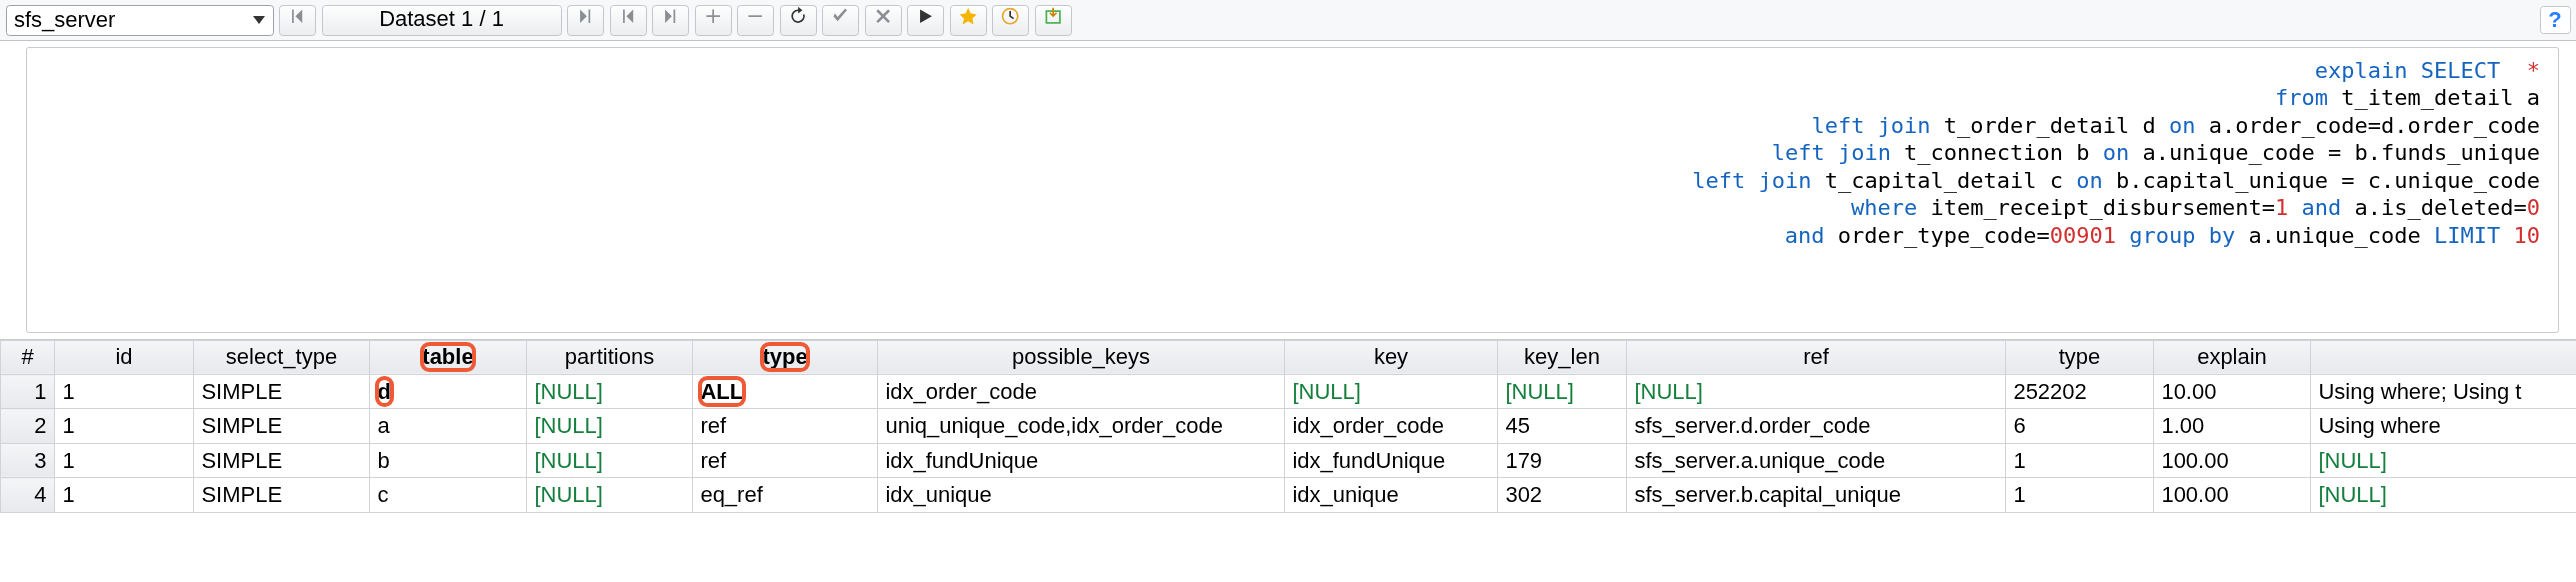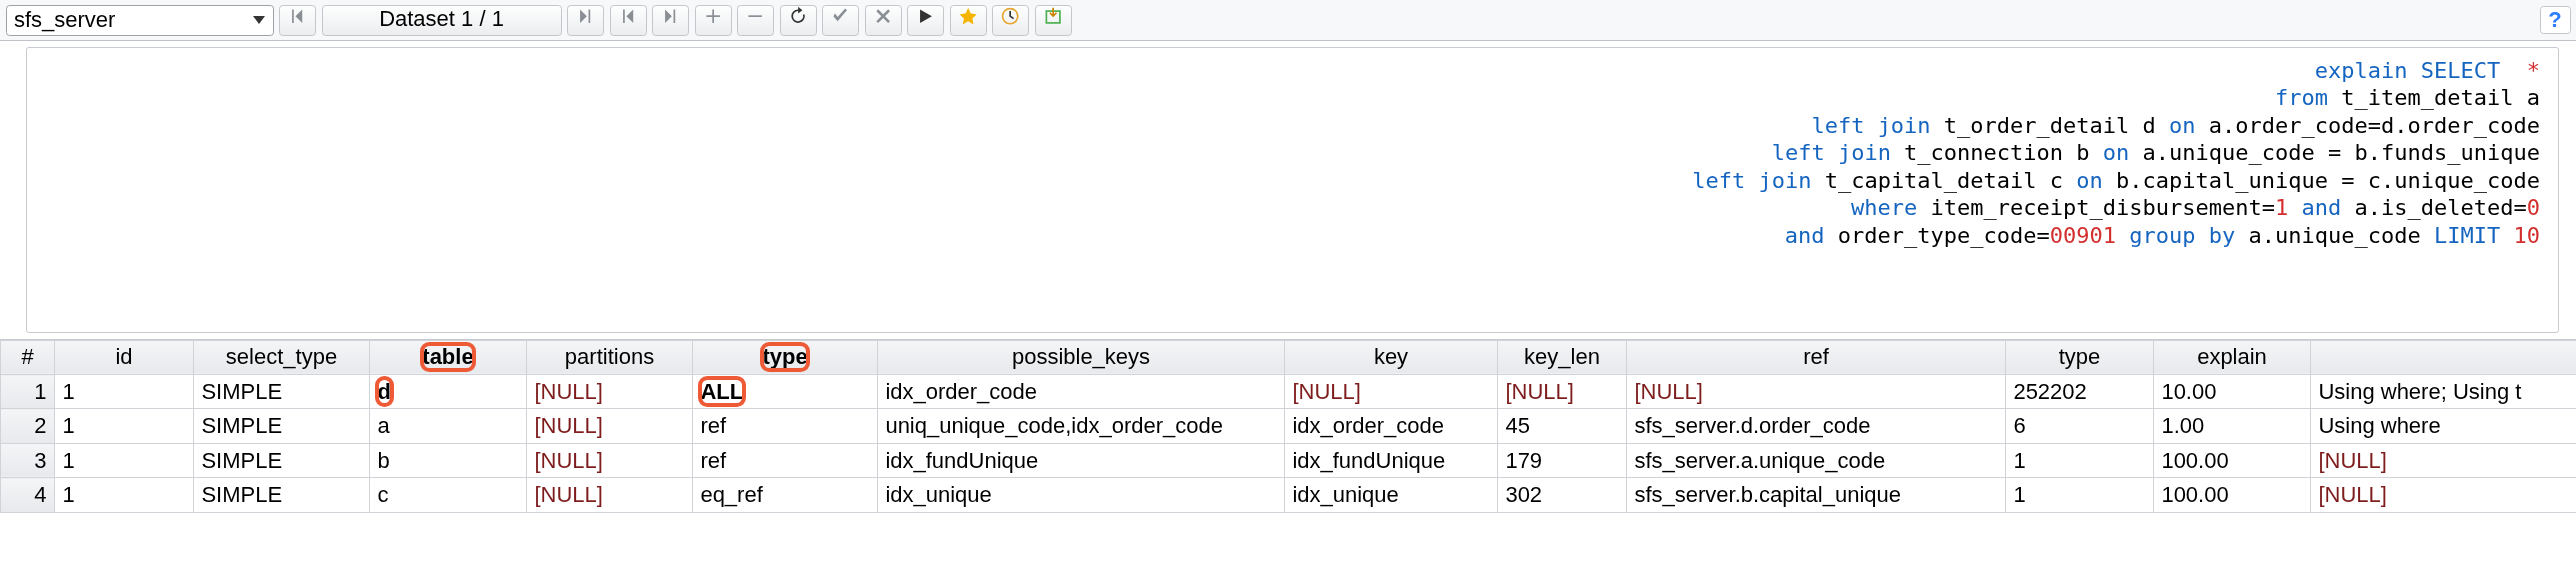--- a/index.html
+++ b/index.html
@@ -90,21 +90,21 @@
     overflow: hidden;
     text-overflow: clip;
     height: 33px;
   }
   .grid th {
     background: linear-gradient(#f3f5f7, #e7e9ec);
     font-weight: normal;
     text-align: center;
   }
   .grid td.rownum { width: 43px; text-align: right; background: linear-gradient(#f3f5f7, #e7e9ec); }
-  .null { color: #7f1d1d; }
+  .null { color: #15803d; }
   .hl { position: relative; font-weight: bold; }
   .hl::after {
     content: "";
     position: absolute;
     left: -2.8px; right: -2.8px; top: -2.8px; bottom: -2.8px;
     border: 4.6px solid #ee5a36;
     border-radius: 9.2px;
     pointer-events: none;
   }
 

